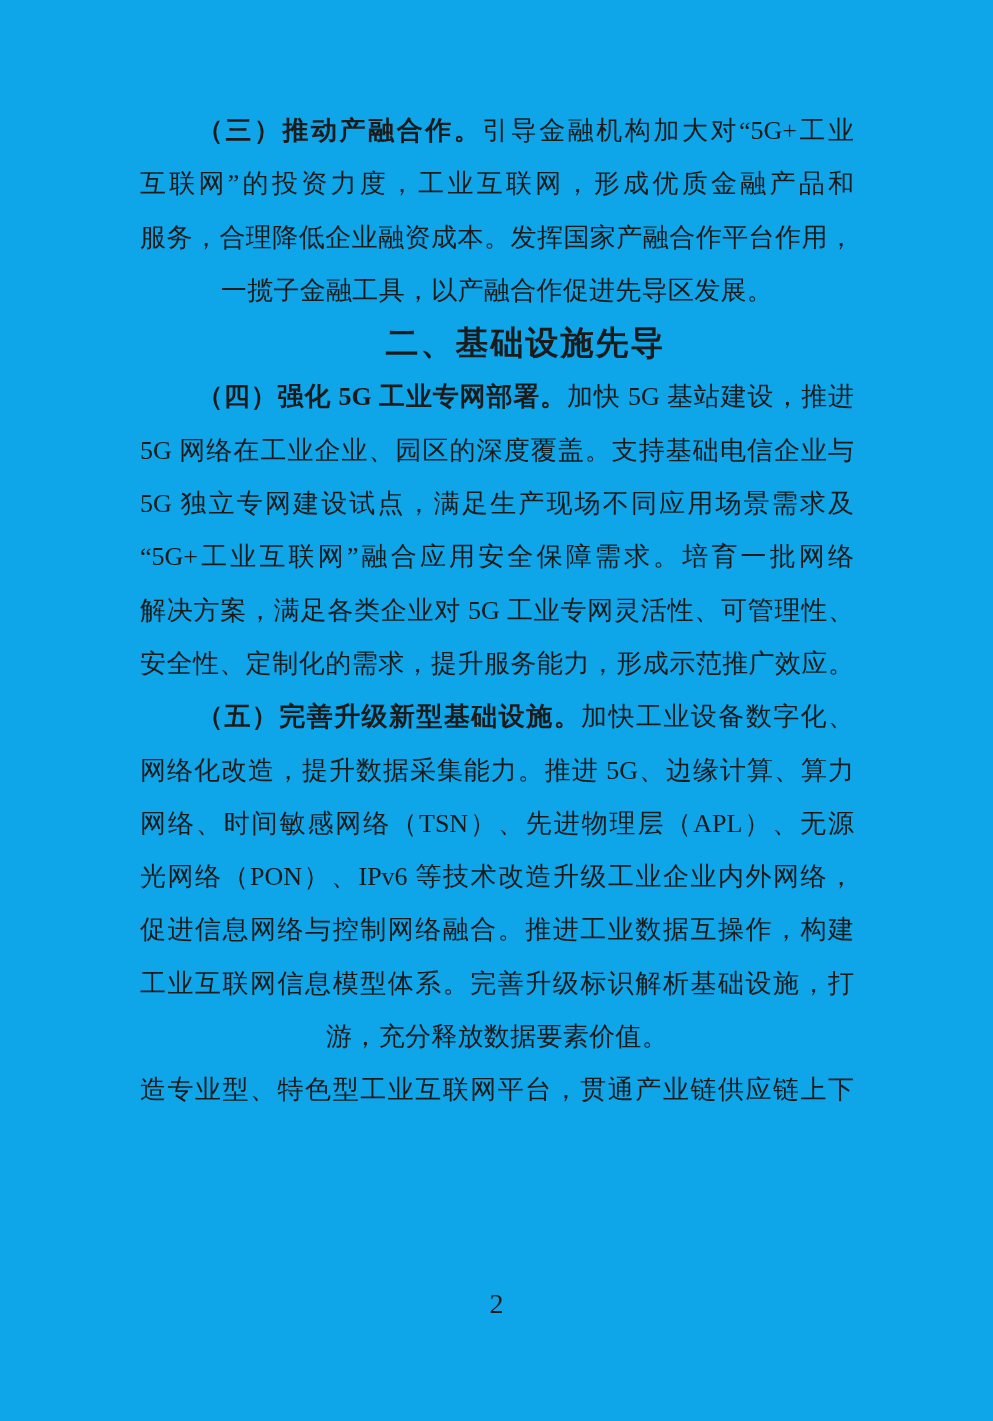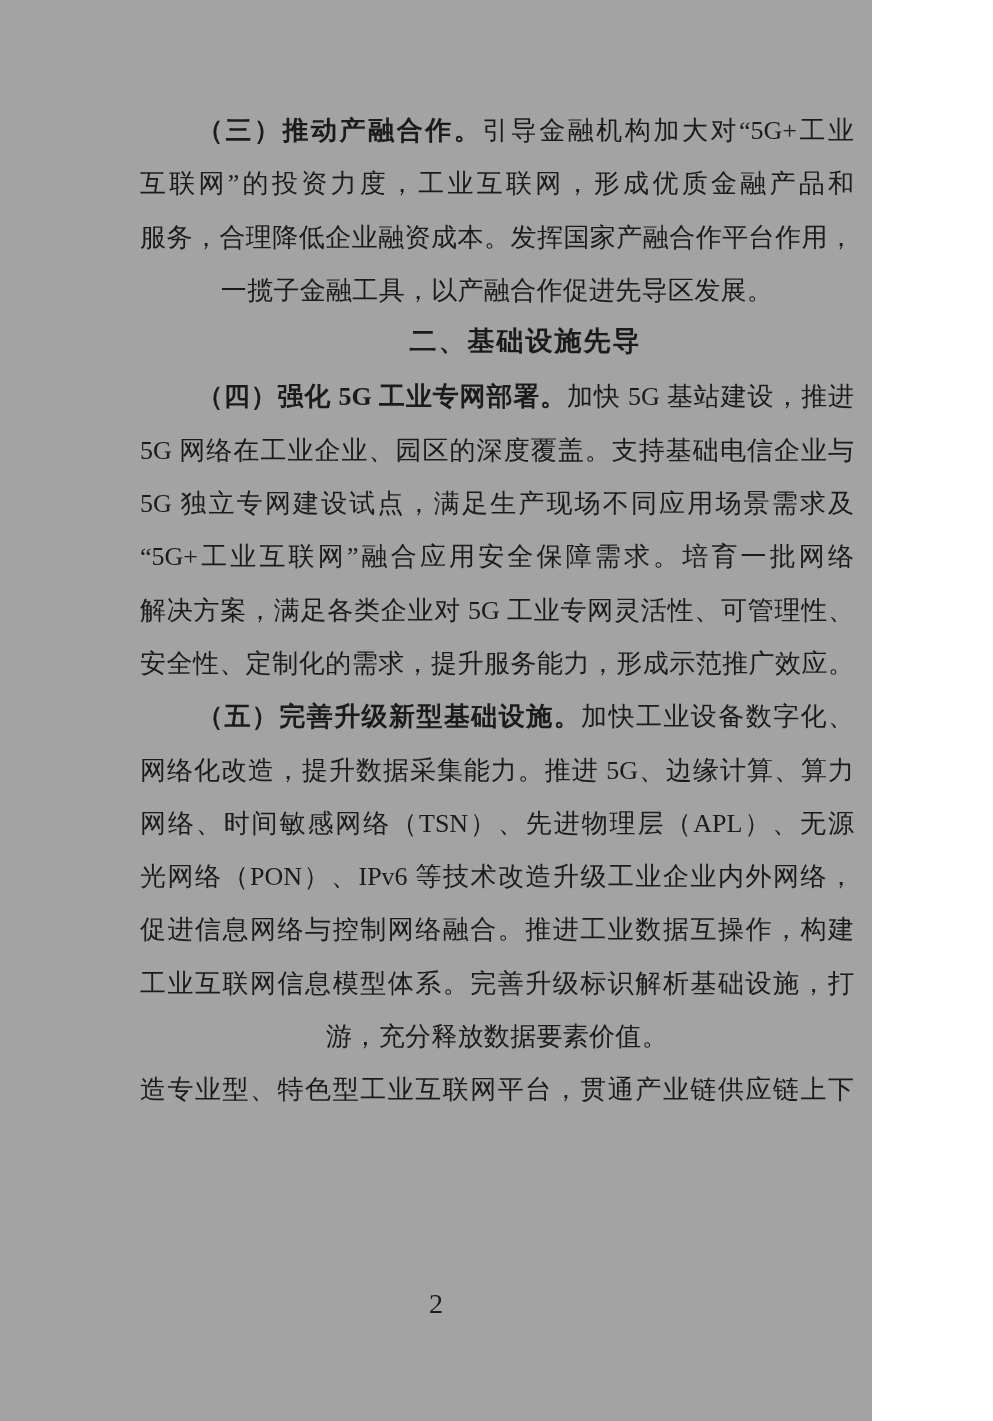--- a/index.html
+++ b/index.html
@@ -2,23 +2,23 @@
 <html><head>
 <meta charset="utf-8">
 <style>
   html, body {
     margin: 0;
     padding: 0;
     background: #ffffff;
   }
   .page {
     position: relative;
-    width: 872px;
+    width: 993px;
     height: 1421px;
-    background: #a3a3a3;
+    background: #0ea5e9;
     overflow: hidden;
     font-family: "Liberation Serif", "DejaVu Serif", serif;
     color: #1b1b1b;
   }
   .content {
     position: absolute;
     left: 140px;
     top: 104px;
     width: 714px;
   }
@@ -40,23 +40,23 @@
   .line.indent {
     padding-left: 57px;
   }
   .line.justify.indent {
     padding-left: 57px;
   }
   .lead {
     font-weight: 700;
   }
   .line.heading {
-    font-family: Liberation Mono, monospace;
+    font-family: Liberation Serif, serif;
     font-weight: 700;
-    font-size: 27px;
+    font-size: 33px;
     letter-spacing: 2px;
   }
   .page-number {
     position: absolute;
     left: 0;
     top: 1288px;
     width: 100%;
     text-align: center;
     font-size: 28px;
     color: #1b1b1b;

